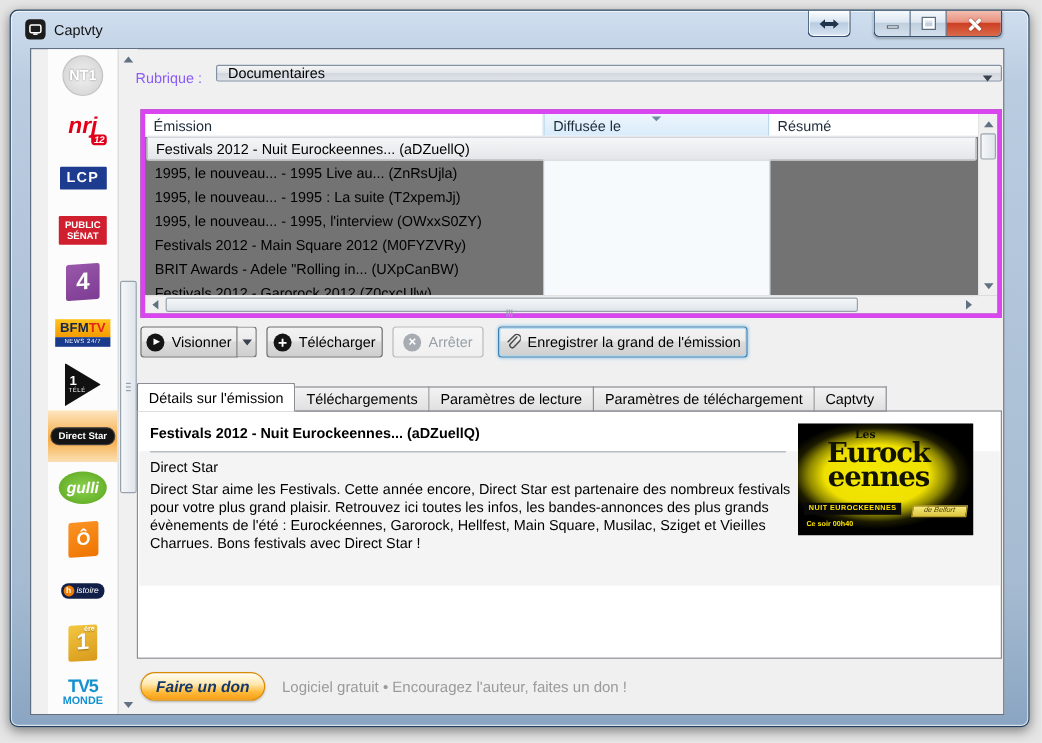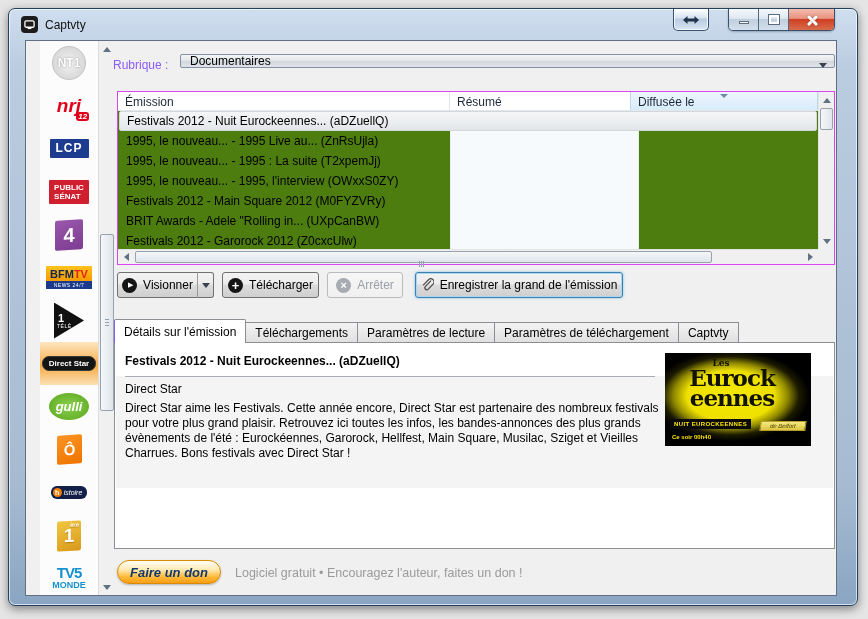--- a/index.html
+++ b/index.html
@@ -76,21 +76,21 @@
   .main { position:absolute; left:76px; top:0; right:0; bottom:0; }
   .rubrique-label { position:absolute; left:11px; top:17px; color:#8b5cf6; }
   .combo { position:absolute; left:78px; top:13px; width:655px; height:14px;
     border:1px solid #8391a5; border-radius:2px; cursor:pointer;
     background:linear-gradient(180deg,#f4f4f4,#e4e7eb 45%,#d2d7de 50%,#e0e4e9 100%);
     display:flex; align-items:center; padding:0 9px; color:#000; }
   .combo .tri-down { position:absolute; right:7px; top:8px; border-top-color:#39424e; }
 
   
   .listview { position:absolute; left:15px; top:50px; width:718px; height:174px;
-    background:#4d7c0f; border:1px solid #d946ef; }
+    background:#737373; border:4px solid #d946ef; }
   .lv-header { position:absolute; left:0; top:0; right:16px; height:19px; background:#fff;
     border-bottom:1px solid #e3e8ee; display:flex; }
   .lv-col { position:relative; padding:3px 0 0 7px; color:#1c2a3a; border-right:1px solid #dde7f1; cursor:pointer; }
   .lv-col.c0 { width:332px; } .lv-col.c1 { width:188px; } .lv-col.c2 { flex:1; border-right:none; }
   .lv-col.sorted { background:linear-gradient(180deg,#edf6fd,#d9ebfa); border-left:1px solid #bad9ef; border-right:1px solid #bad9ef; }
   .sort-arrow { position:absolute; left:50%; top:2px; margin-left:-4px;
     border-left:4px solid transparent; border-right:4px solid transparent; border-top:4px solid #6d8aa5; }
   .lv-body { position:absolute; left:0; top:19px; right:16px; bottom:15px; overflow:hidden; }
   .sorted-strip { position:absolute; left:332px; width:188px; top:0; bottom:0; background:#f6fafd; }
   .col-sep { position:absolute; top:0; bottom:0; width:1px; background:#e7eef6; }
@@ -167,21 +167,21 @@
 
   
   .lg-nt1 { width:34px; height:34px; border-radius:50%; background:radial-gradient(#f2f2f2,#cfcfcf);
     border:1px solid #c2c2c2; color:#fff; font-weight:bold; font-size:12px;
     display:flex; align-items:center; justify-content:center; text-shadow:0 0 2px #8a8a8a; }
   .lg-nrj { position:relative; font-weight:bold; font-style:italic; font-size:19px; color:#e1001a; }
   .lg-nrj .n2 { position:absolute; right:-8px; bottom:-4px; font-size:8px; font-style:italic;
     background:#e1001a; color:#fff; border-radius:3px; padding:0 2px; }
   .lg-lcp { background:#1d3c8f; color:#fff; font-weight:bold; font-size:12px; letter-spacing:1px;
     padding:2px 6px 3px; border-radius:1px; }
-  .lg-ps { background:#d01f2e; color:#fff; font-weight:bold; font-size:8px; text-align:left;
+  .lg-ps { background:#d01f2e; color:#fff; font-weight:bold; font-size:8px; text-align:center;
     padding:3px 5px; line-height:9px; border-radius:1px; }
   .lg-f4 { width:28px; height:30px; background:linear-gradient(160deg,#9a58ab,#7d3c92); color:#fff;
     font-weight:bold; font-size:20px; display:flex; align-items:center; justify-content:center;
     transform:skewY(-4deg); border-radius:2px; }
   .lg-bfm { width:46px; text-align:center; }
   .lg-bfm .top { background:linear-gradient(#ffc31e,#f49b00); padding:2px 0 1px; font-weight:bold; font-size:11px; }
   .lg-bfm .top b1 { color:#12264d; } .lg-bfm .top b2 { color:#e32219; }
   .lg-bfm .bot { background:#1a3a8c; color:#fff; font-size:5px; padding:1px 0; letter-spacing:.5px; }
   .lg-itele { position:relative; width:30px; height:36px; }
   .lg-itele .tri { position:absolute; left:0; top:0; width:30px; height:36px; background:#111;
@@ -315,25 +315,25 @@
     <div class="main">
       <span class="rubrique-label">Rubrique :</span>
       <div class="combo">
         <span>Documentaires</span>
         <div class="tri-down"></div>
       </div>
 
       <div class="listview">
         <div class="lv-header">
           <div class="lv-col c0">Émission</div>
-          <div class="lv-col c2">Résumé</div>
           <div class="lv-col c1 sorted">
             <div class="sort-arrow"></div>
             <span>Diffusée le</span>
           </div>
+          <div class="lv-col c2">Résumé</div>
         </div>
         <div class="lv-body">
           <div class="sorted-strip"></div>
           <div class="col-sep" style="left:332px;"></div>
           <div class="col-sep" style="left:520px;"></div>
           <div class="lv-row selected">Festivals 2012 - Nuit Eurockeennes... (aDZuellQ)</div>
           <div class="lv-row">1995, le nouveau... - 1995 Live au... (ZnRsUjla)</div>
           <div class="lv-row">1995, le nouveau... - 1995 : La suite (T2xpemJj)</div>
           <div class="lv-row">1995, le nouveau... - 1995, l'interview (OWxxS0ZY)</div>
           <div class="lv-row">Festivals 2012 - Main Square 2012 (M0FYZVRy)</div>

